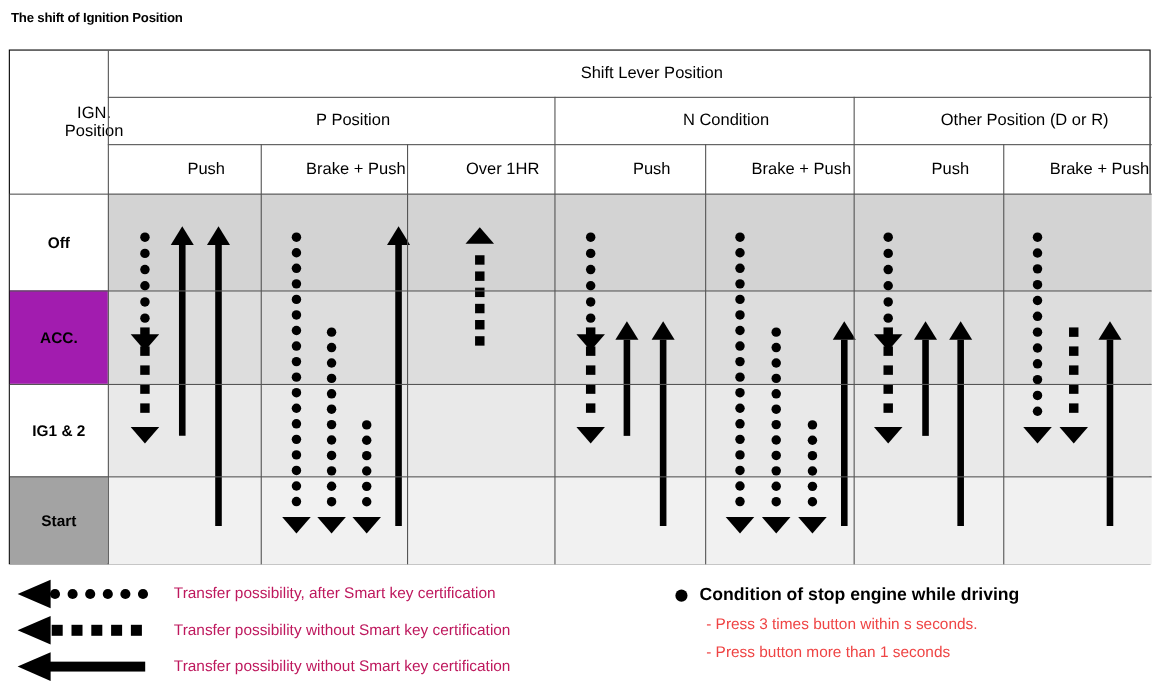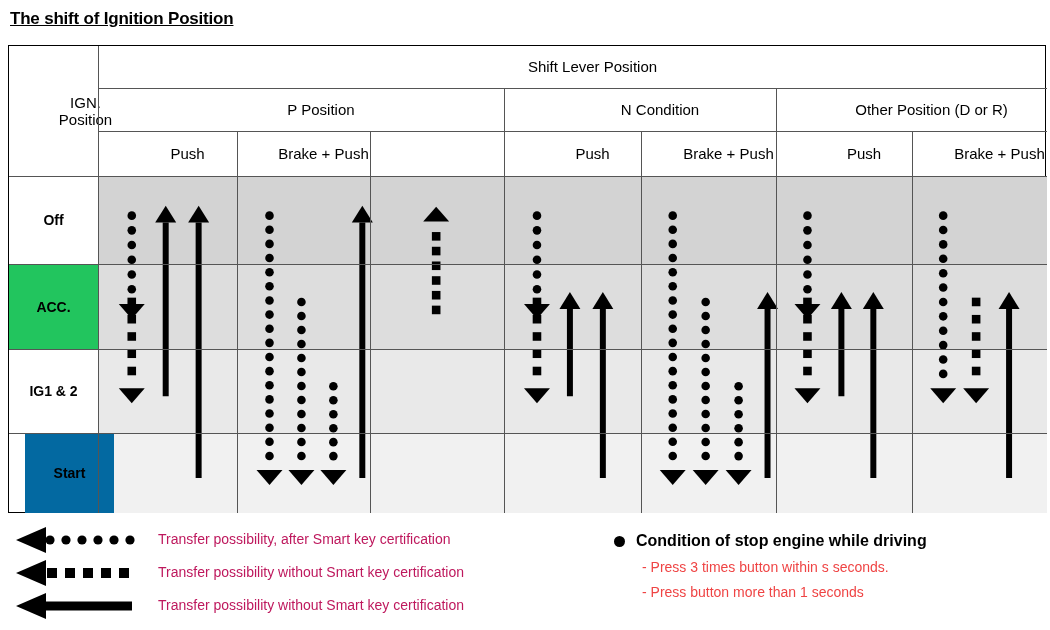--- a/index.html
+++ b/index.html
@@ -6,21 +6,21 @@
   body{
     width:1050px;height:630px;
     background:#ffffff;
     font-family:"Liberation Sans", sans-serif;
     color:#000;
     overflow:hidden;
     position:relative;
   }
   #page-title{
     position:absolute;left:10px;top:9px;
-    font-size:17px;font-weight:bold;letter-spacing:-0.2px;text-decoration:underline;
+    font-size:12px;font-weight:bold;letter-spacing:-0.2px;
   }
 
   
   #matrix{
     position:absolute;left:8px;top:45px;
     width:1038px;height:468px;
     border:1px solid #000;
     box-sizing:border-box;
   }
   .vline,.hline{position:absolute;background:#555;}
@@ -271,34 +271,35 @@
       </g>
     </svg>
 <div class="hcell" style="left: 12px; top: 0px; width: 89px; height: 130px; flex-direction: column;">
       <div>IGN.</div>
       <div>Position</div>
     </div>
     <div class="hcell" style="left: 89px; top: 0px; width: 949px; height: 42px;">Shift Lever Position</div>
     <div class="hcell" style="left: 89px; top: 42px; width: 406px; height: 43px;">P Position</div>
     <div class="hcell" style="left: 89px; top: 85px; width: 139px; height: 45px;">Push</div>
     <div class="hcell" style="left: 228px; top: 85px; width: 133px; height: 45px;">Brake + Push</div>
+    <div class="hcell" style="left: 361px; top: 85px; width: 134px; height: 45px;">Over 1HR</div>
     <div class="hcell" style="left: 495px; top: 42px; width: 272px; height: 43px;">N Condition</div>
     <div class="hcell" style="left: 495px; top: 85px; width: 137px; height: 45px;">Push</div>
     <div class="hcell" style="left: 632px; top: 85px; width: 135px; height: 45px;">Brake + Push</div>
     <div class="hcell" style="left: 767px; top: 42px; width: 271px; height: 43px; text-align: right;">Other Position (D or R)</div>
     <div class="hcell" style="left: 767px; top: 85px; width: 136px; height: 45px;">Push</div>
     <div class="hcell" style="left: 903px; top: 85px; width: 135px; height: 45px;">Brake + Push</div>
     <div class="bandcell" style="left: 89px; top: 130px; width: 949px; height: 88px; background: rgb(211, 211, 211);"></div>
     <div class="rowlabel" style="left: 0px; top: 130px; width: 89px; height: 88px; background: rgb(255, 255, 255); z-index: 4;">Off</div>
     <div class="bandcell" style="left: 89px; top: 218px; width: 949px; height: 85px; background: rgb(221, 221, 221);"></div>
-    <div class="rowlabel" style="left: 0px; top: 218px; width: 89px; height: 85px; background: #22c55e; z-index: 4;">ACC.</div>
+    <div class="rowlabel" style="left: 0px; top: 218px; width: 89px; height: 85px; background: #a21caf; z-index: 4;">ACC.</div>
     <div class="bandcell" style="left: 89px; top: 303px; width: 949px; height: 84px; background: rgb(233, 233, 233);"></div>
     <div class="rowlabel" style="left: 0px; top: 303px; width: 89px; height: 84px; background: rgb(255, 255, 255); z-index: 4;">IG1 &amp; 2</div>
     <div class="bandcell" style="left: 89px; top: 387px; width: 949px; height: 80px; background: rgb(241, 241, 241);"></div>
-    <div class="rowlabel" style="left: 16px; top: 387px; width: 89px; height: 80px; background: #0369a1; z-index: 4;">Start</div>
+    <div class="rowlabel" style="left: 0px; top: 387px; width: 89px; height: 80px; background: #a3a3a3; z-index: 4;">Start</div>
     <div class="hline" style="left: 89px; width: 949px; top: 42px; right: auto; z-index: 5;"></div>
     <div class="hline" style="left: 89px; width: 949px; top: 85px; right: auto; z-index: 5;"></div>
     <div class="hline" style="left: 0px; width: 1038px; top: 130px; right: auto; z-index: 5;"></div>
     <div class="hline" style="left: 0px; width: 1038px; top: 218px; right: auto; z-index: 5;"></div>
     <div class="hline" style="left: 0px; width: 1038px; top: 303px; right: auto; z-index: 5;"></div>
     <div class="hline" style="left: 0px; width: 1038px; top: 387px; right: auto; z-index: 5;"></div>
     <div class="vline" style="left: 89px; top: 0px; height: 467px; bottom: auto; z-index: 5;"></div>
     <div class="vline" style="left: 495px; top: 42px; height: 425px; bottom: auto; z-index: 5;"></div>
     <div class="vline" style="left: 767px; top: 42px; height: 425px; bottom: auto; z-index: 5;"></div>
     <div class="vline" style="left: 228px; top: 85px; height: 382px; bottom: auto; z-index: 5;"></div>

